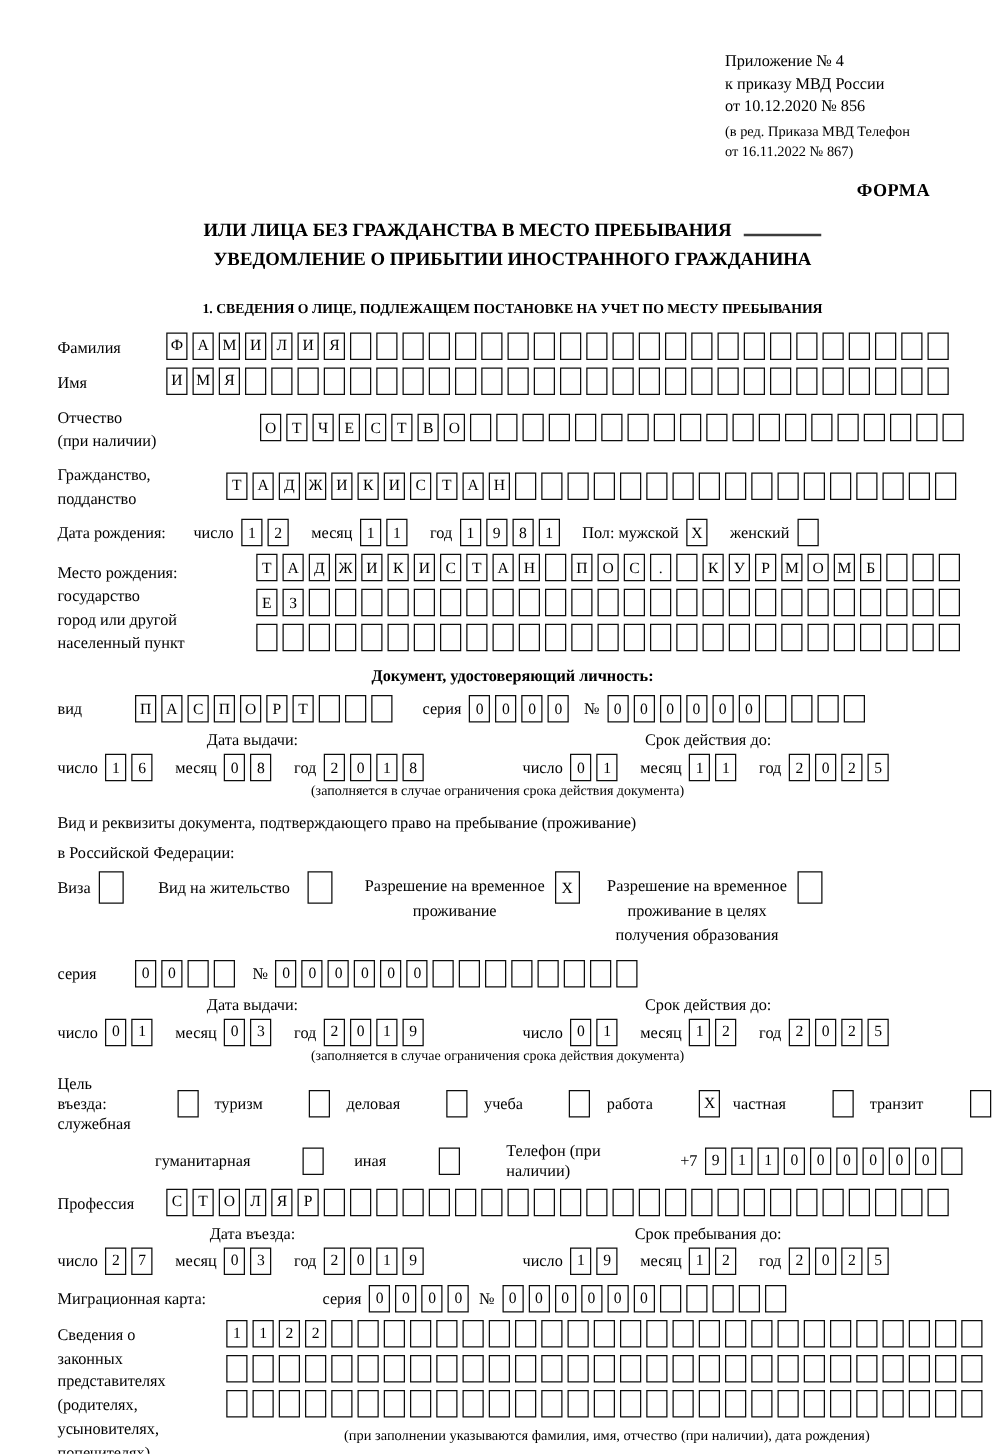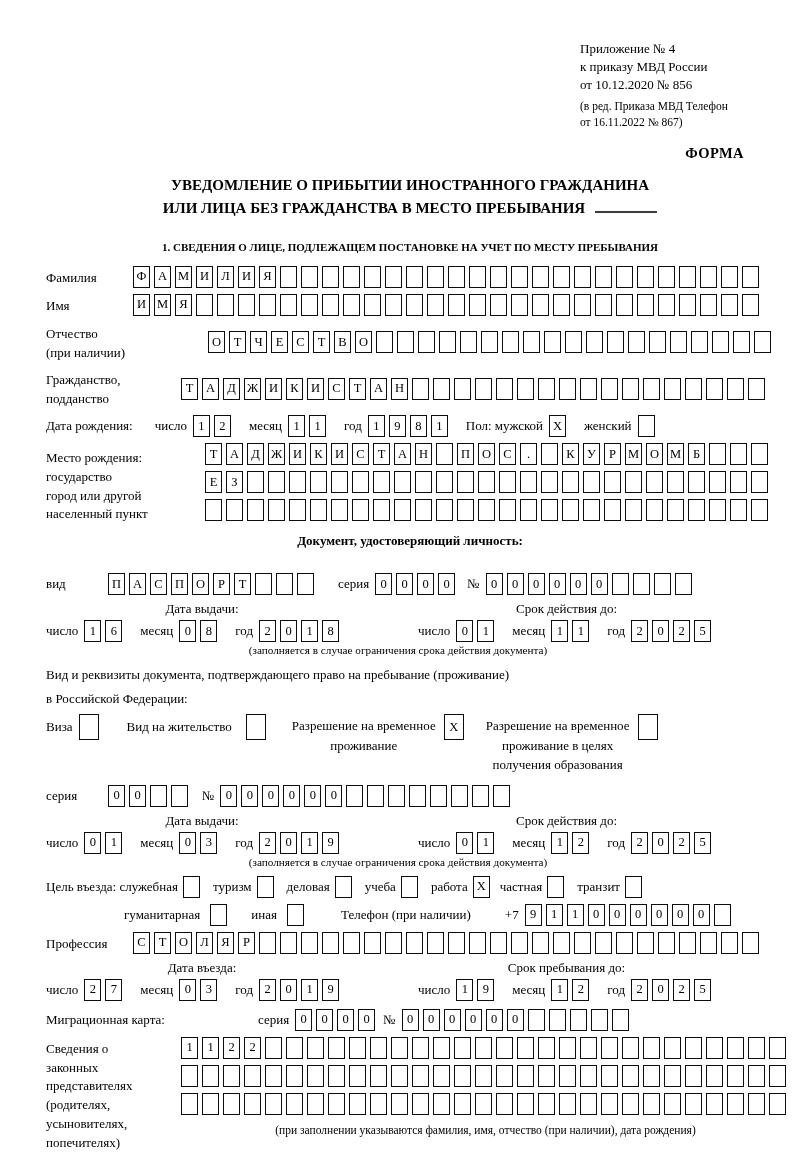--- a/index.html
+++ b/index.html
@@ -32,38 +32,38 @@
     font-size:12.5px; background:#fff;
   }
   .big .cell { width:20px; height:26px; }
 
   .stack > .cells { margin-bottom:6px; }
 
   .inline-row { display:flex; align-items:center; margin-bottom:6px; }
   .t { margin-right:6px; }
   .tl { margin-left:14px; margin-right:6px; }
 
-  .doc-head { text-align:center; font-weight:bold; font-size:13px; margin:6px 0 24px; }
+  .doc-head { text-align:center; font-weight:bold; font-size:13px; margin:6px 0 7px; }
 
   .dates { display:flex; margin-bottom:2px; }
   .dg { flex:none; }
   .dg-l { width:372px; }
   .dg-head { text-align:center; margin-bottom:3px; }
   .dg-l .dg-head { padding-right:60px; }
   .date-line { display:flex; align-items:center; }
   .note-r { text-align:center; padding-right:24px; font-size:11.2px; margin:2px 0 8px; }
 
   .plain { line-height:1.7; margin-bottom:2px; }
 
   .visa-row { display:flex; align-items:flex-start; margin:4px 0 10px; }
   .vpair { display:flex; align-items:flex-start; }
   .vlbl { padding-top:5px; margin-right:6px; }
   .vml { text-align:center; line-height:1.5; margin-right:8px; padding-top:2px; }
 
-  .pair { display:inline-flex; align-items:center; margin-right:9px; }
+  .pair { display:inline-flex; align-items:center; margin-right:9px;gap:32px; }
   .plbl { margin-right:5px; }
 
   .guard { display:flex; align-items:flex-start; margin-top:2px;font-family:Liberation Serif, serif; }
   .guard-right { flex:1; }
   .gnote { text-align:center; font-size:11.5px; margin-top:9px; }
 </style>
 </head>
 <body>
 
 <div class="page">
@@ -74,22 +74,22 @@
     <div>от 10.12.2020 № 856</div>
     <div class="amend">
       <div>(в ред. Приказа МВД Телефон</div>
       <div>от 16.11.2022 № 867)</div>
     </div>
   </div>
 
   <div class="forma">ФОРМА</div>
 
   <div class="title">
+    <div><span>ИЛИ ЛИЦА БЕЗ ГРАЖДАНСТВА В МЕСТО ПРЕБЫВАНИЯ</span><span class="uline"></span></div>
     <div>УВЕДОМЛЕНИЕ О ПРИБЫТИИ ИНОСТРАННОГО ГРАЖДАНИНА</div>
-    <div><span>ИЛИ ЛИЦА БЕЗ ГРАЖДАНСТВА В МЕСТО ПРЕБЫВАНИЯ</span><span class="uline"></span></div>
   </div>
 
   <div class="sect">1. СВЕДЕНИЯ О ЛИЦЕ, ПОДЛЕЖАЩЕМ ПОСТАНОВКЕ НА УЧЕТ ПО МЕСТУ ПРЕБЫВАНИЯ</div>
 
   <div class="row">
     <div class="lbl w87">Фамилия</div>
     <div class="cells">
         <span class="cell">Ф</span>
         <span class="cell">А</span>
         <span class="cell">М</span>

